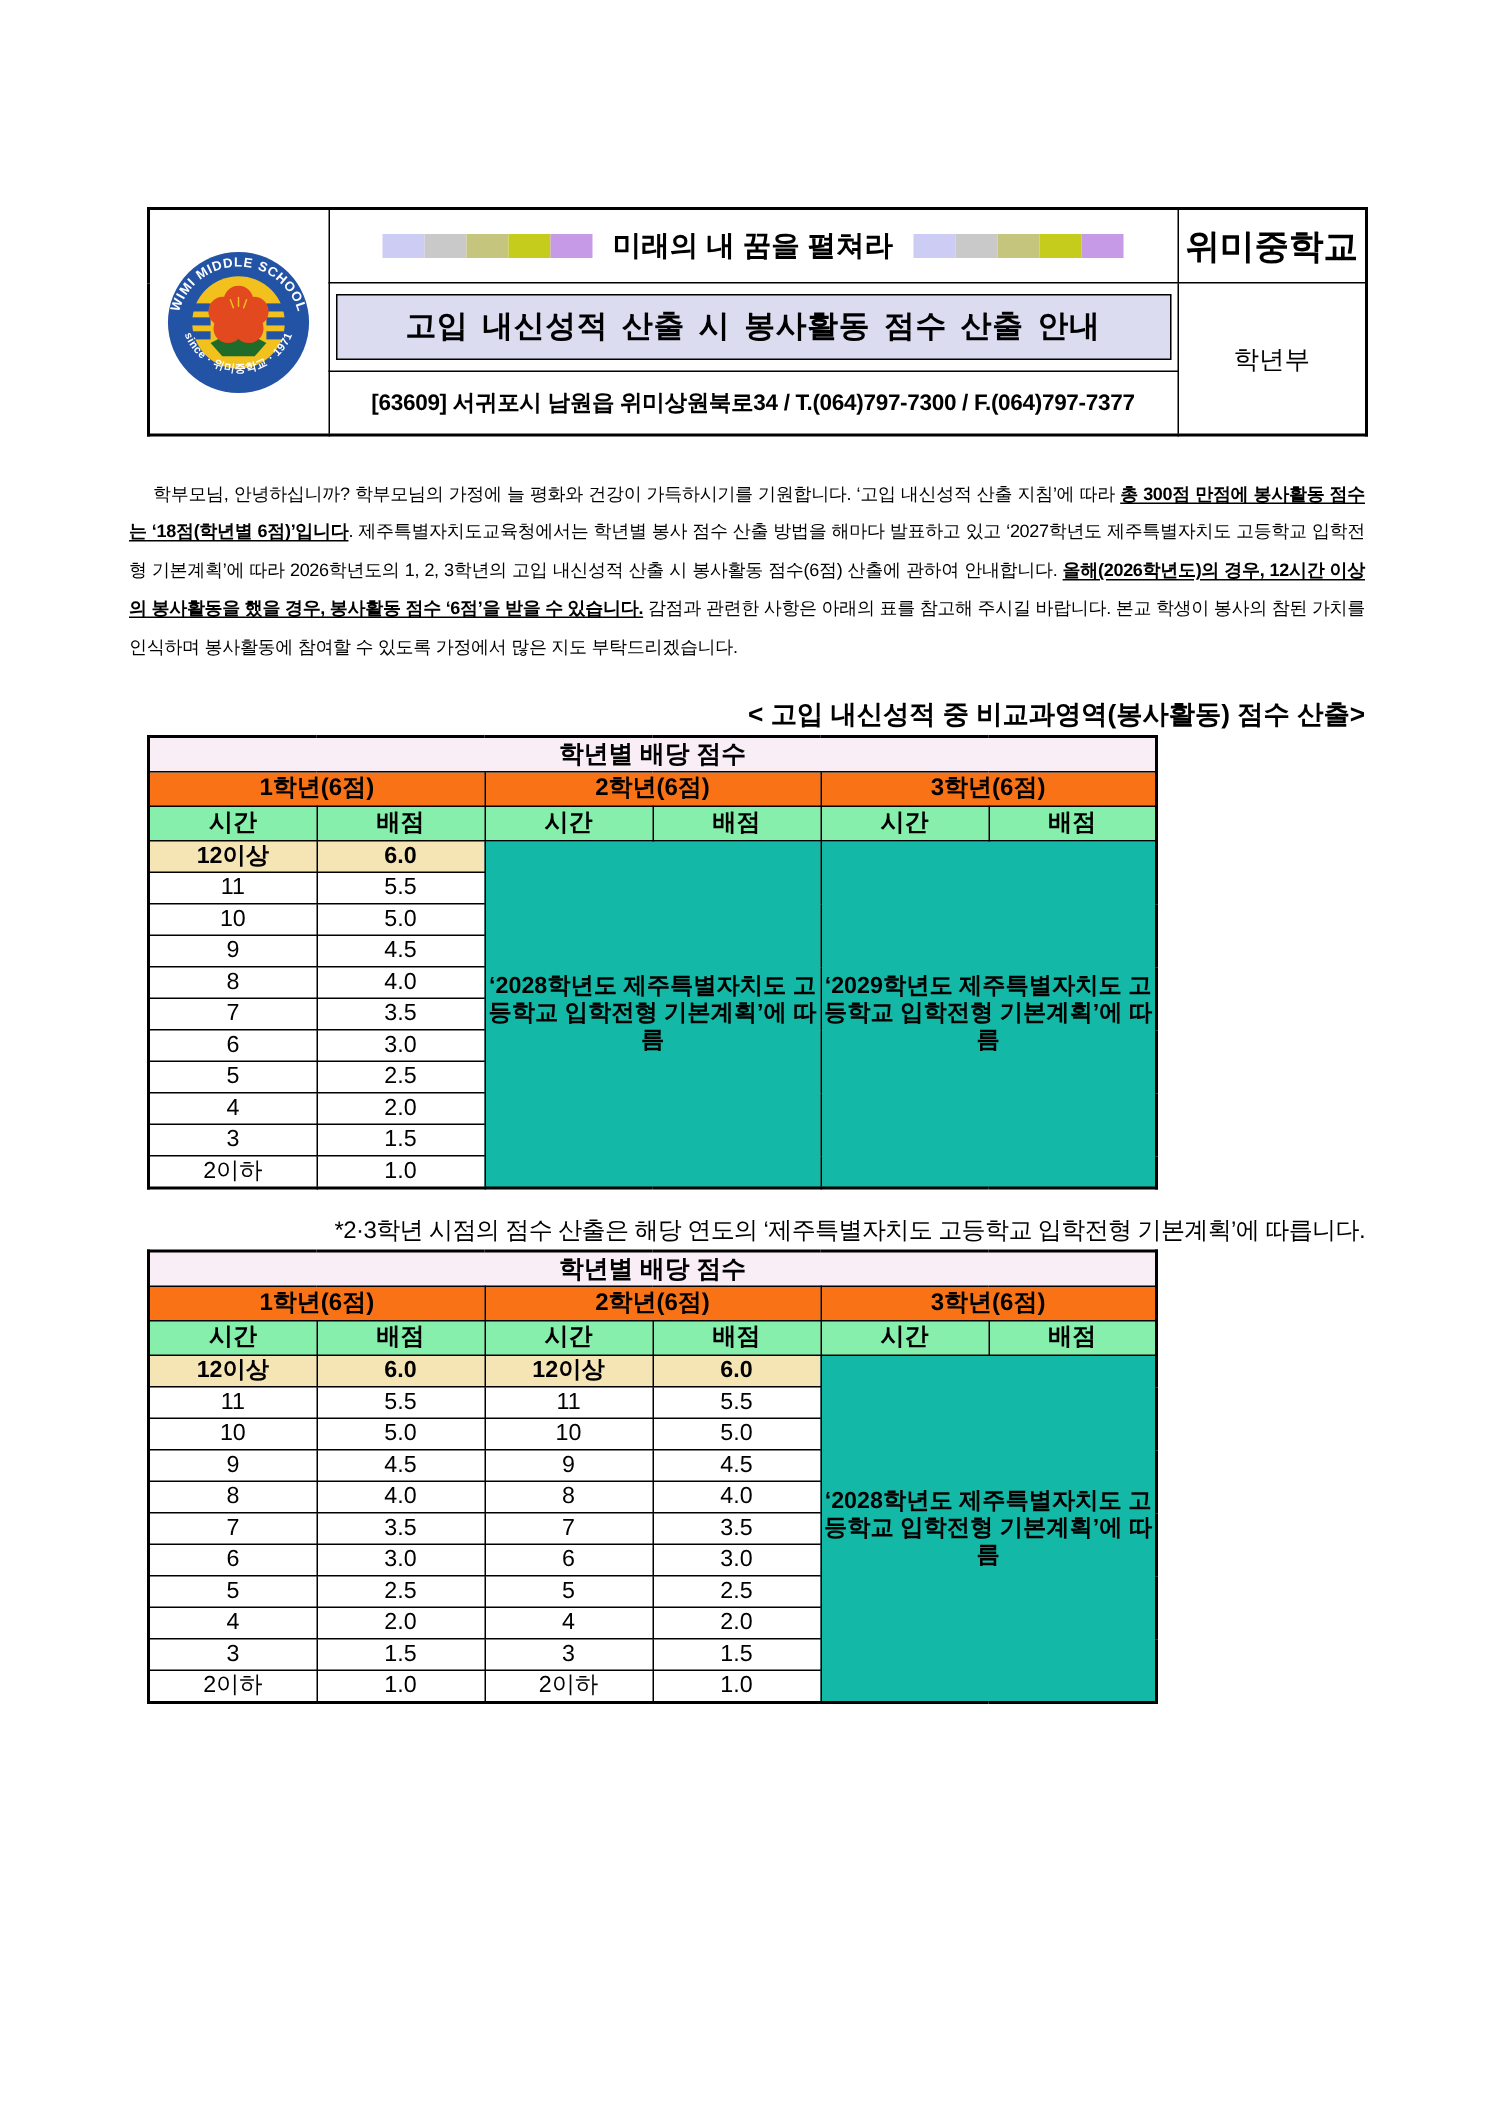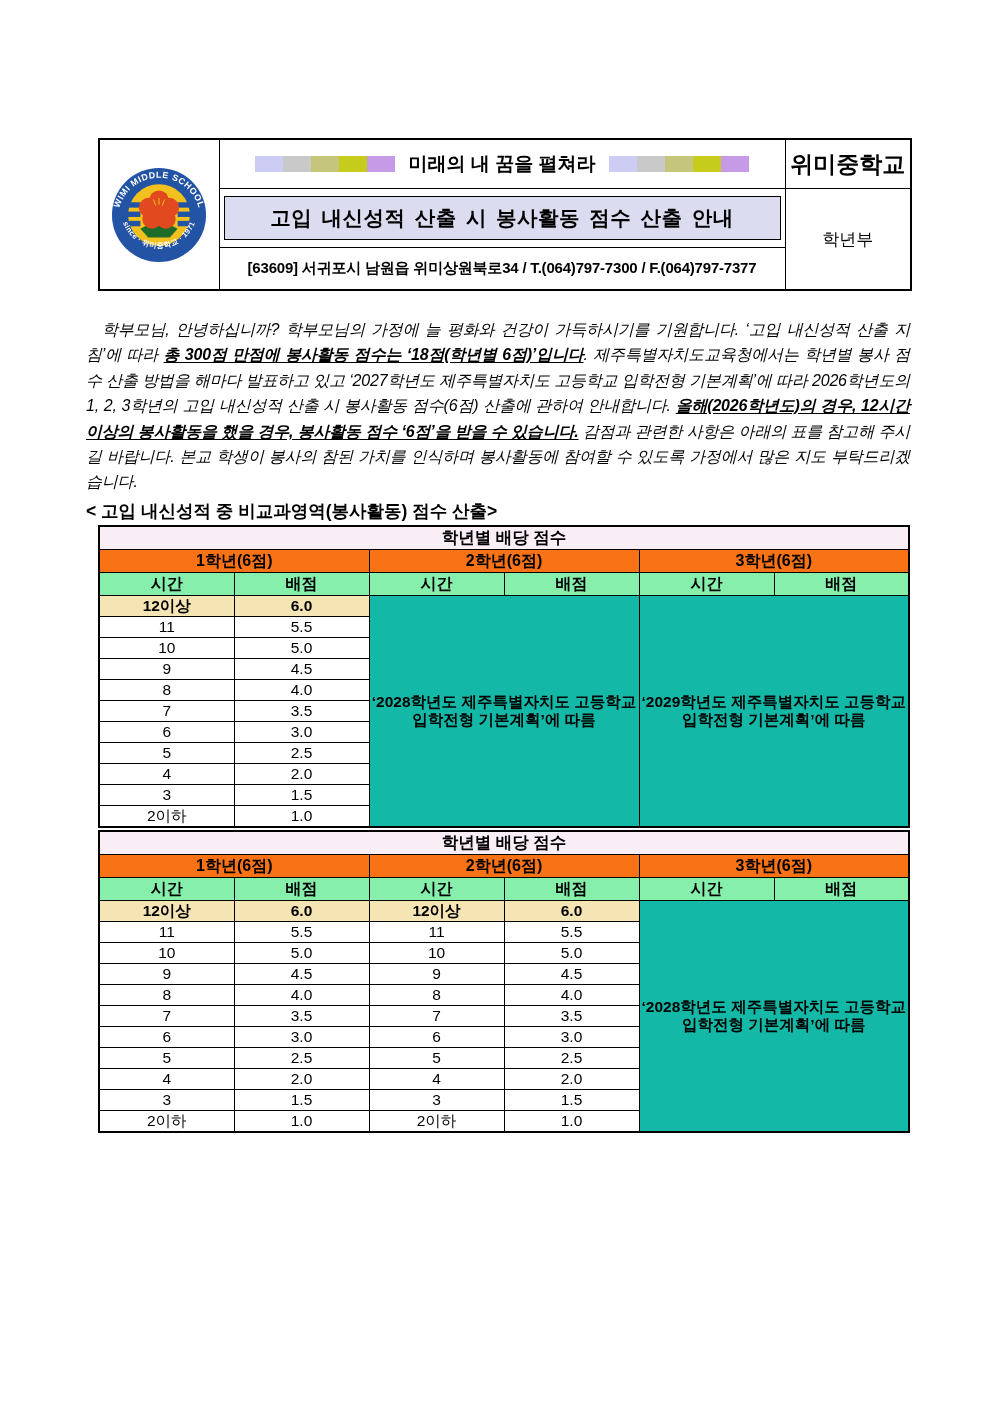--- a/index.html
+++ b/index.html
@@ -26,33 +26,33 @@
   td.title-cell{height:50px;padding:3px;}
   .title-box{
     border:1.8px solid #000;height:42px;line-height:42px;text-align:center;
     font-size:20.5px;font-weight:bold;word-spacing:3px;letter-spacing:0.5px;
   }
   td.dept{text-align:center;font-size:17px;}
   td.addr{height:33px;text-align:center;font-size:15px;font-weight:bold;letter-spacing:-0.2px;white-space:nowrap;}
 
   
   p.intro{
-    margin:26px 0 0 0;font-size:16px;line-height:25.4px;text-align:justify;
-    word-break:break-all;text-indent:16px;letter-spacing:-0.2px;font-style:italic;
+    margin:26px 0 0 0;font-size:12px;line-height:25.4px;text-align:justify;
+    word-break:break-all;text-indent:16px;letter-spacing:-0.2px;
   }
   .em{font-weight:bold;text-decoration:underline;text-underline-offset:2px;}
 
   
-  .section-title{margin-top:4px;text-align:left;font-size:17.5px;font-weight:bold;height:24px;line-height:24px;}
+  .section-title{margin-top:20px;text-align:right;font-size:17.5px;font-weight:bold;height:24px;line-height:24px;}
   .tbl-heading{margin:1px 0 0 6px;font-size:17.5px;font-weight:bold;height:25px;line-height:25px;}
   .tbl-heading.second{margin-top:16px;}
 
   
   table.score{
-    border-collapse:collapse;table-layout:fixed;width:812px;margin:2px 0 0 12px;
+    border-collapse:collapse;table-layout:fixed;width:674px;margin:2px 0 0 12px;
     border:2.5px solid #000;
   }
   table.score td{
     border:1.4px solid #000;text-align:center;vertical-align:middle;
     padding:0;font-size:15.5px;height:20px;line-height:1.15;
   }
   tr.cap td{background:#f9edf6;font-weight:bold;font-size:16.5px;height:22px;}
   tr.grp td{background:#f97316;font-weight:bold;font-size:16px;height:22px;}
   tr.sub td{background:#86efac;font-weight:bold;font-size:16px;height:22px;}
   td.hlc{background:#f5e5b5;font-weight:bold;}
@@ -214,20 +214,21 @@
         <tr>
             <td>3</td>
             <td>1.5</td>
           </tr>
         <tr>
             <td>2이하</td>
             <td>1.0</td>
           </tr>
       </tbody>
     </table>
+    <div class="footnote">*2·3학년 시점의 점수 산출은 해당 연도의 ‘제주특별자치도 고등학교 입학전형 기본계획’에 따릅니다.</div>
 
     <table class="score">
       <colgroup>
           <col>
           <col>
           <col>
           <col>
           <col>
           <col>
         </colgroup>

